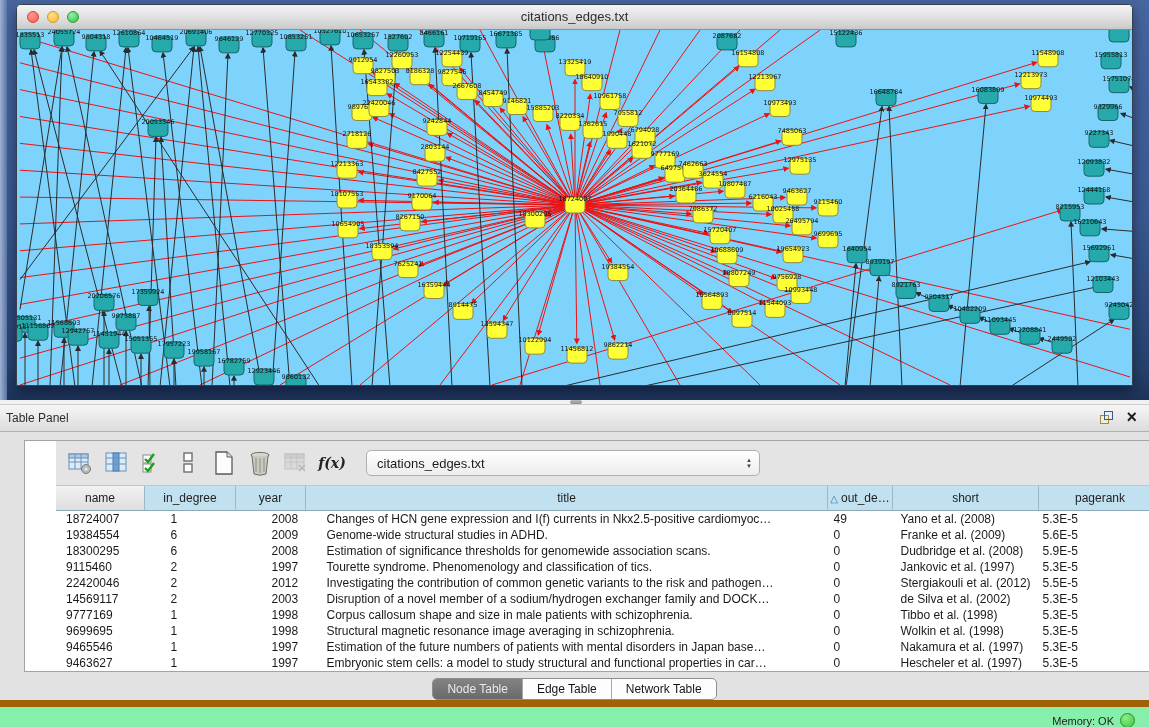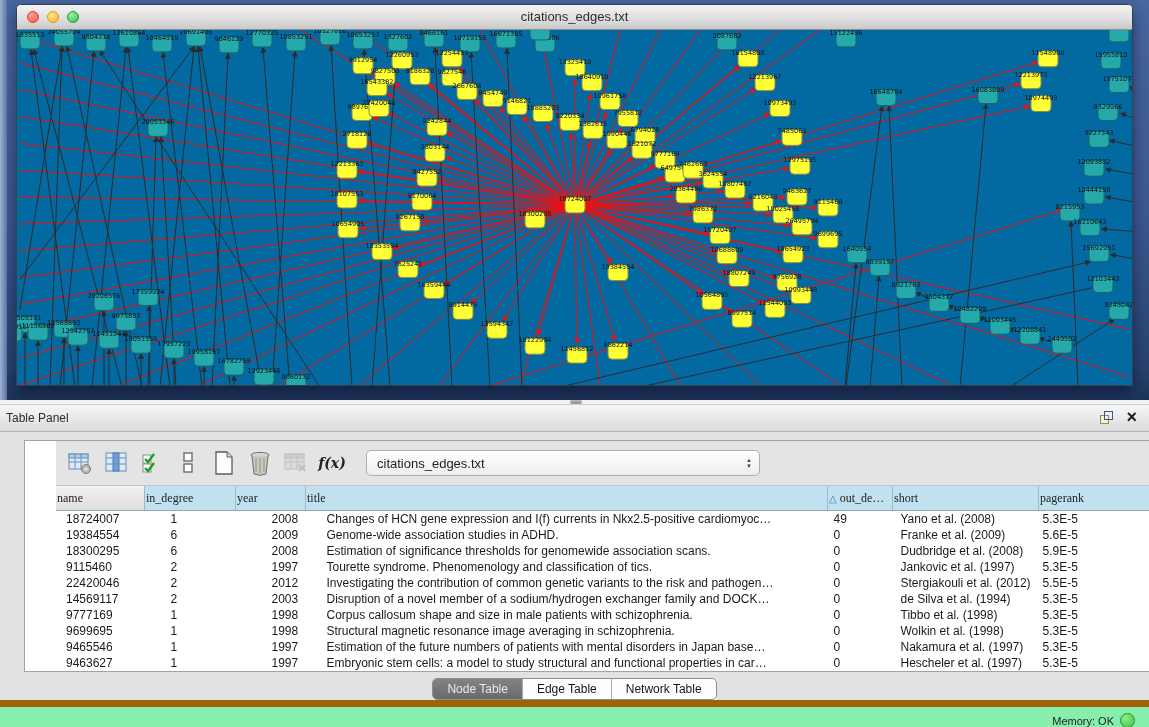--- a/index.html
+++ b/index.html
@@ -17,21 +17,21 @@
   .titlebar{height:24px;border-radius:4px 4px 0 0;
     background:linear-gradient(#f4f4f4,#d9d9d9 70%,#c9c9c9);
     border-bottom:1px solid #8f8f8f;position:relative;}
   .titlebar .title{position:absolute;left:0;right:0;top:4px;text-align:center;
     font-size:13px;color:#2e2e2e;}
   .lights{position:absolute;left:10px;top:6px;display:flex;gap:8px;}
   .light{width:12px;height:12px;border-radius:50%;box-sizing:border-box;}
   .light.red{background:radial-gradient(circle at 35% 30%,#ff9f97,#f9554a);border:1px solid #d8443a;}
   .light.yel{background:radial-gradient(circle at 35% 30%,#ffe08a,#fcb825);border:1px solid #d49a1e;}
   .light.grn{background:radial-gradient(circle at 35% 30%,#9dedae,#2cc146);border:1px solid #24a138;}
-  .net-canvas{position:absolute;left:0;right:0;top:25px;bottom:0;background:#0369a1;overflow:hidden;}
+  .net-canvas{position:absolute;left:0;right:0;top:25px;bottom:0;background:#7dd3fc;overflow:hidden;}
   .net-canvas svg{position:absolute;left:0;top:0;width:100%;height:100%;}
   .edge-red{stroke:#ee1111;stroke-width:1;fill:none;}
   .edge-black{stroke:#2b2b2b;stroke-width:1;fill:none;}
   .node-y{fill:#ffff35;stroke:#8b8b45;stroke-width:1;}
   .node-t{fill:#25a9ab;stroke:#14666b;stroke-width:1;}
   .node-label{font-family:"DejaVu Sans",sans-serif;font-size:6.5px;fill:#111;text-anchor:middle;}
   
   .divider{position:absolute;left:0;top:400px;width:1149px;height:4px;background:#f1f1f1;
     border-bottom:1px solid #cfcfcf;}
   .divider .grip{position:absolute;left:570px;top:0;width:12px;height:4px;
@@ -49,23 +49,23 @@
     display:flex;align-items:center;padding-left:10px;}
   .tb-btn{width:28px;height:28px;margin-right:8px;display:flex;align-items:center;
     justify-content:center;}
   .fx{font-family:"DejaVu Serif",serif;font-style:italic;font-weight:bold;font-size:14px;color:#222;}
   .combo{width:392px;height:24px;margin-left:12px;border:1px solid #aeaeae;border-radius:5px;
     background:linear-gradient(#ffffff,#ededed);display:flex;align-items:center;
     box-shadow:inset 0 1px 0 #fff;}
   .combo .val{flex:1;font-size:13px;color:#1c1c1c;padding-left:10px;}
   .combo .arrows{width:20px;text-align:center;font-size:6px;line-height:6px;color:#444;}
   table.data{border-collapse:collapse;table-layout:fixed;width:1085px;font-size:12px;}
-  table.data th{height:22px;font-weight:normal;color:#222;text-align:left;
+  table.data th{height:22px;font-weight:normal;color:#222;text-align:center;
     background:#c2e1f0;border-right:1px solid #9db8c6;border-bottom:1px solid #8fa8b5;
-    overflow:hidden;white-space:nowrap;font-family:Liberation Serif, serif;}
+    overflow:hidden;white-space:nowrap;}
   table.data th.name-col{background:linear-gradient(#f2f2f2,#dedede);}
   table.data td{height:16px;padding:0;color:#1a1a1a;overflow:hidden;white-space:nowrap;}
   .c0{padding-left:10px!important;} .c1{padding-left:26px!important;}
   .c2{padding-left:36px!important;} .c3{padding-left:21px!important;}
   .c4{padding-left:6px!important;}  .c5{padding-left:8px!important;margin-left:38px;}
   .c6{padding-left:4px!important;}
   th:nth-child(1),td:nth-child(1){width:86px;}
   th:nth-child(2),td:nth-child(2){width:88px;}
   th:nth-child(3),td:nth-child(3){width:67px;}
   th:nth-child(4),td:nth-child(4){width:519px;}
@@ -911,21 +911,21 @@
             <td class="c2">2008</td>
             <td class="c3">Changes of HCN gene expression and I(f) currents in Nkx2.5-positive cardiomyoc…</td>
             <td class="c4">49</td>
             <td class="c5">Yano et al. (2008)</td>
             <td class="c6">5.3E-5</td>
           </tr>
           <tr>
             <td class="c0">19384554</td>
             <td class="c1">6</td>
             <td class="c2">2009</td>
-            <td class="c3">Genome-wide association studies in ADHD.</td>
+            <td class="c3">Genome-wide structural studies in ADHD.</td>
             <td class="c4">0</td>
             <td class="c5">Franke et al. (2009)</td>
             <td class="c6">5.6E-5</td>
           </tr>
           <tr>
             <td class="c0">18300295</td>
             <td class="c1">6</td>
             <td class="c2">2008</td>
             <td class="c3">Estimation of significance thresholds for genomewide association scans.</td>
             <td class="c4">0</td>
@@ -949,21 +949,21 @@
             <td class="c4">0</td>
             <td class="c5">Stergiakouli et al. (2012)</td>
             <td class="c6">5.5E-5</td>
           </tr>
           <tr>
             <td class="c0">14569117</td>
             <td class="c1">2</td>
             <td class="c2">2003</td>
             <td class="c3">Disruption of a novel member of a sodium/hydrogen exchanger family and DOCK…</td>
             <td class="c4">0</td>
-            <td class="c5">de Silva et al. (1994)</td>
+            <td class="c5">de Silva et al. (2002)</td>
             <td class="c6">5.3E-5</td>
           </tr>
           <tr>
             <td class="c0">9777169</td>
             <td class="c1">1</td>
             <td class="c2">1998</td>
             <td class="c3">Corpus callosum shape and size in male patients with schizophrenia.</td>
             <td class="c4">0</td>
             <td class="c5">Tibbo et al. (1998)</td>
             <td class="c6">5.3E-5</td>

